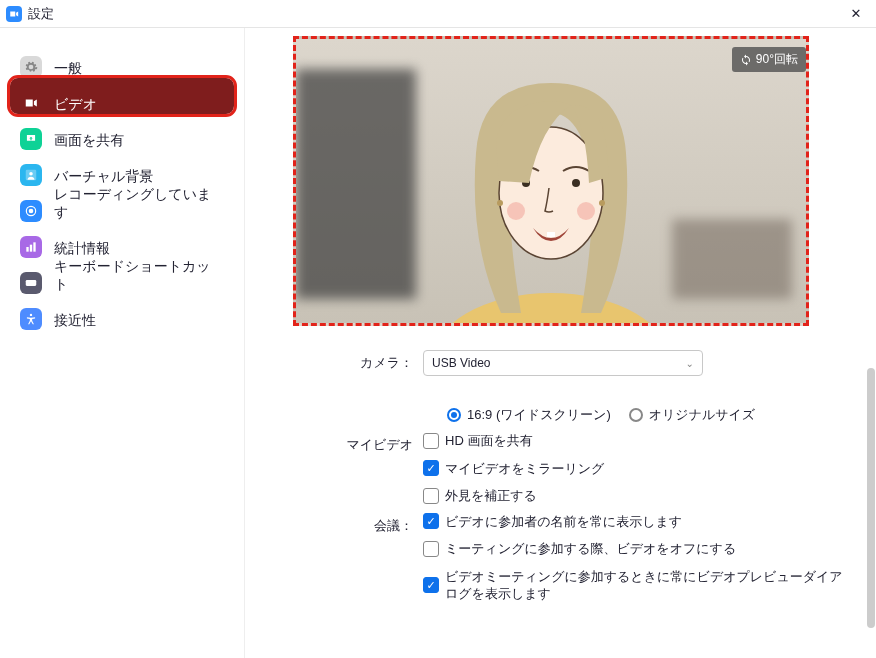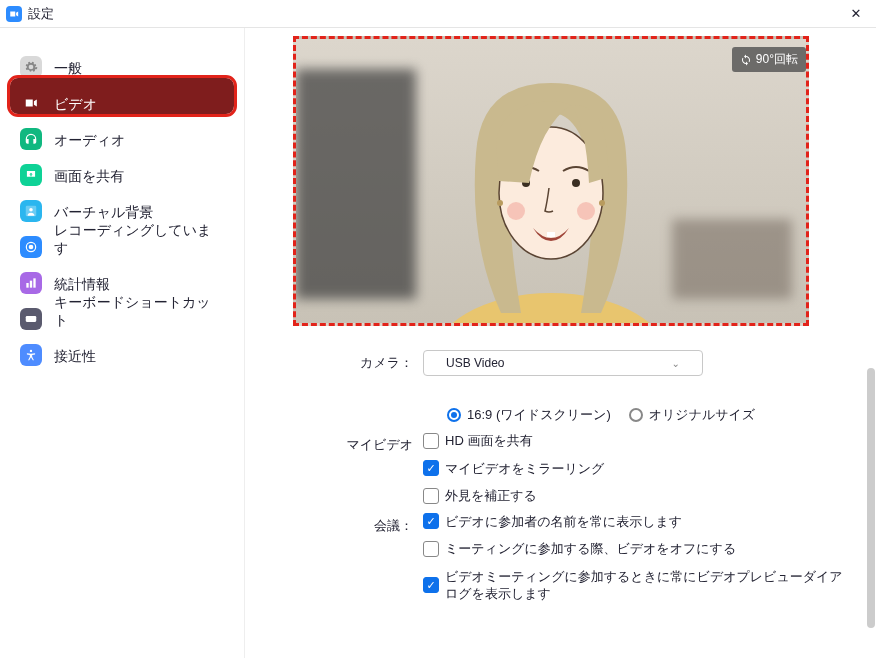--- a/index.html
+++ b/index.html
@@ -121,21 +121,21 @@
       font-size: 13px;
       padding-top: 4px;
       padding-right: 10px;
     }
     .section-body { display: flex; flex-direction: column; gap: 10px; }
     .select-box {
       width: 280px;
       height: 26px;
       border: 1px solid #c8c8c8;
       border-radius: 4px;
-      padding: 0 22px;
+      padding: 0 8px;
       display: flex;
       align-items: center;
       justify-content: space-between;
       cursor: pointer;
       font-size: 12px;
       background: #fff;
     }
     .select-box .chev { color: #888; font-size: 10px; }
     .radio-row, .check-row {
       display: flex; align-items: center; gap: 6px;
@@ -217,28 +217,20 @@
         </span>
         <span>一般</span>
       </div>
       <div class="nav-item active highlighted">
         <span class="nav-icon" style="background:transparent;color:#fff">
           <svg viewBox="0 0 24 24">
             <path d="M3 6h12v12H3z M17 9l5-3v12l-5-3z" fill="currentColor"></path>
           </svg>
         </span>
         <span>ビデオ</span>
-      </div>
-      <div class="nav-item">
-        <span class="nav-icon" style="background:#10B880;color:#fff">
-          <svg viewBox="0 0 24 24">
-            <path d="M12 3a9 9 0 00-9 9v5a3 3 0 003 3h2v-8H5v-0a7 7 0 0114 0v0h-3v8h2a3 3 0 003-3v-5a9 9 0 00-9-9z" fill="currentColor"></path>
-          </svg>
-        </span>
-        <span>オーディオ</span>
       </div>
       <div class="nav-item">
         <span class="nav-icon" style="background:#0ED296;color:#fff">
           <svg viewBox="0 0 24 24">
             <path d="M5 5h14v10H5z M12 8l-3 3h2v3h2v-3h2z" fill="currentColor"></path>
           </svg>
         </span>
         <span>画面を共有</span>
       </div>
       <div class="nav-item">

